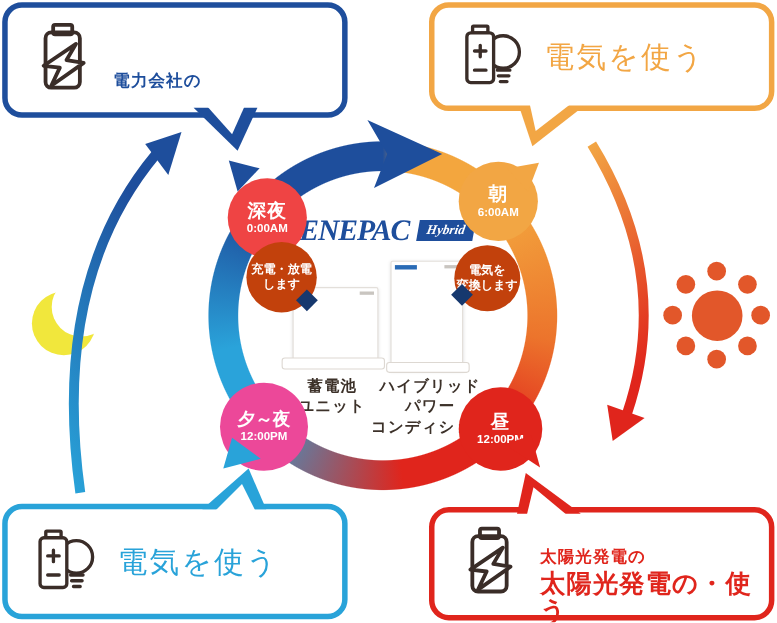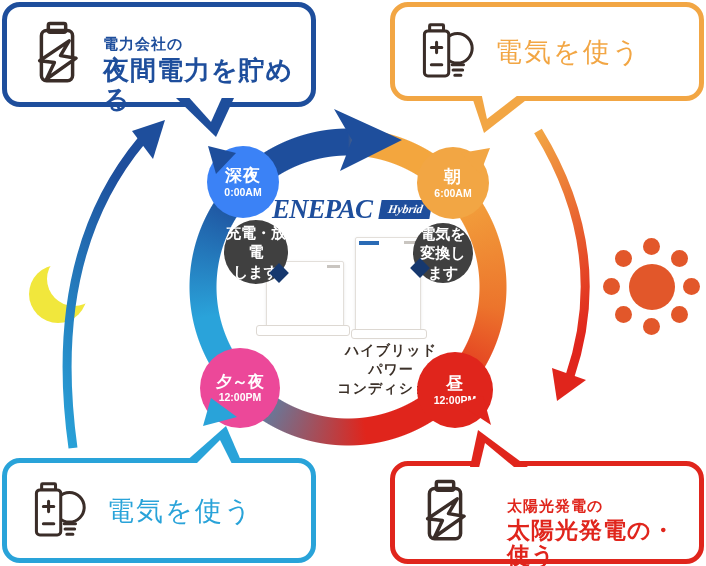--- a/index.html
+++ b/index.html
@@ -9,35 +9,35 @@
   .callout{position:absolute;border-radius:18px;border:5px solid;background:#fff;
            display:flex;align-items:center;box-sizing:border-box;z-index:5;}
   .callout .icon{flex:0 0 auto;margin:0 20px 0 24px;color:#3a2d28;}
   .callout .txt{display:flex;flex-direction:column;justify-content:center;margin-top:40px;}
   .c-line1{font-size:15px;font-weight:bold;letter-spacing:1px;margin-bottom:2px;}
   .c-line2{font-size:26px;font-weight:bold;letter-spacing:1px;line-height:1.1;}
   .c-single{font-size:27px;font-weight:normal;letter-spacing:2px;}
   #box-tl{left:2px;top:2px;width:314px;height:105px;border-color:#1e4e9c;color:#1e4e9c;}
   #box-tr{left:390px;top:2px;width:314px;height:99px;border-color:#f2a644;color:#f2a644;}
   #box-bl{left:2px;top:458px;width:314px;height:105px;border-color:#29a3d9;color:#29a3d9;}
-  #box-br{left:390px;top:461px;width:314px;height:103px;border-color:#e0251c;color:#e0251c;gap:16px;}
+  #box-br{left:390px;top:461px;width:314px;height:103px;border-color:#e0251c;color:#e0251c;}
   #box-br .c-line2{font-size:23px;}
   
   #ring{position:absolute;left:188px;top:127px;width:320px;height:320px;border-radius:50%;z-index:1;
     background:conic-gradient(from 8deg,
       #f3a63e 0deg 40deg,#ec742c 90deg,#e0251c 130deg 165deg,
       #2aa3da 225deg 250deg,#1e4e9c 300deg 352deg,#f3a63e 360deg);
     -webkit-mask:radial-gradient(circle closest-side,transparent 0 131px,#000 132px 158px,transparent 159px);
     mask:radial-gradient(circle closest-side,transparent 0 131px,#000 132px 158px,transparent 159px);}
   
   .node{position:absolute;border-radius:50%;color:#fff;text-align:center;z-index:3;
         display:flex;flex-direction:column;align-items:center;justify-content:center;line-height:1.15;}
   .node .nl{font-size:17px;font-weight:bold;letter-spacing:1px;}
   .node .nt{font-size:10.5px;font-weight:bold;}
-  #node-midnight{left:207px;top:146px;width:72px;height:72px;background:#3b82f6;}
+  #node-midnight{left:207px;top:162px;width:72px;height:72px;background:#ef4444;}
   #node-morning{left:417px;top:147px;width:72px;height:72px;background:#f2a644;}
   #node-evening{left:200px;top:348px;width:80px;height:80px;background:#ec4899;}
   #node-evening .nl{font-size:16px;letter-spacing:0;}
   #node-noon{left:417px;top:352px;width:76px;height:76px;background:#e0251c;}
   
   #logo{position:absolute;left:272px;top:194px;z-index:2;display:flex;align-items:center;gap:8px;font-family:Liberation Serif, serif;}
   #logo .brand{font-size:27px;font-weight:900;font-style:italic;color:#1e4e9c;letter-spacing:-1px;}
   #logo .badge{background:#1e4e9c;color:#fff;font-size:12px;font-weight:bold;font-style:italic;
                padding:2px 8px;transform:skewX(-10deg);}
   .unit{position:absolute;background:#fff;border:1px solid #e3dfda;border-radius:2px;
@@ -46,23 +46,23 @@
   #unit-conditioner{left:355px;top:237px;width:64px;height:98px;}
   .unit .strip-blue{position:absolute;left:3px;top:3px;width:20px;height:4px;background:#2a6bb5;}
   .unit .strip-gray{position:absolute;right:3px;top:3px;width:13px;height:3px;background:#c9c5c0;}
   .base{position:absolute;background:#fff;border:1px solid #ddd8d2;border-radius:3px;z-index:2;}
   #base-left{left:256px;top:325px;width:92px;height:9px;}
   #base-right{left:351px;top:329px;width:74px;height:8px;}
   .pname{position:absolute;text-align:center;font-size:14px;font-weight:800;color:#3c3129;
          line-height:1.35;z-index:2;letter-spacing:1px;}
   #pname-left{left:256px;top:341px;width:92px;}
   #pname-right{left:336px;top:341px;width:110px;}
-  .bubble{position:absolute;background:#404040;border-radius:50%;color:#fff;z-index:3;
+  .bubble{position:absolute;background:#c2410c;border-radius:50%;color:#fff;z-index:3;
           display:flex;flex-direction:column;align-items:center;justify-content:center;
-          font-size:15px;font-weight:bold;line-height:1.3;text-align:center;}
+          font-size:11px;font-weight:bold;line-height:1.3;text-align:center;}
   #bubble-left{left:224px;top:220px;width:64px;height:64px;}
   #bubble-right{left:413px;top:223px;width:60px;height:60px;}
   .btail{position:absolute;width:14px;height:14px;background:#16386e;transform:rotate(45deg);}
   #bubble-left .btail{right:2px;bottom:4px;}
   #bubble-right .btail{left:0px;bottom:8px;}
   
   #moon-body{position:absolute;left:29px;top:265px;width:58px;height:58px;border-radius:50%;
              background:#f1e73c;z-index:1;}
   #moon-mask{position:absolute;left:47px;top:252px;width:54px;height:54px;border-radius:50%;
              background:#fff;z-index:1;}
@@ -116,20 +116,24 @@
   <div class="unit" id="unit-battery">
     <span class="strip-gray"></span>
   </div>
   <div class="unit" id="unit-conditioner">
     <span class="strip-blue"></span>
     <span class="strip-gray"></span>
   </div>
   <div class="base" id="base-left"></div>
   <div class="base" id="base-right"></div>
 
+  <div class="pname" id="pname-left">
+    <div>蓄電池</div>
+    <div>ユニット</div>
+  </div>
   <div class="pname" id="pname-right">
     <div>ハイブリッド</div>
     <div>パワー</div>
     <div>コンディショナ</div>
   </div>
 
   <div class="bubble" id="bubble-left">
     <span>充電・放電</span>
     <span>します</span>
     <span class="btail"></span>
@@ -143,21 +147,20 @@
   <div class="callout" id="box-tl">
     <span class="icon">
       <svg width="52" height="66" viewBox="0 0 60 76" fill="none" stroke="currentColor" stroke-width="4" stroke-linejoin="round">
         <rect x="20" y="4" width="20" height="10" rx="2"></rect>
         <rect x="12" y="12" width="36" height="58" rx="6"></rect>
         <path d="M44 24 L10 47 L27 49 L18 68 L52 44 L34 41 Z" fill="#fff"></path>
       </svg>
     </span>
     <span class="txt">
       <span class="c-line1">電力会社の</span>
-      <span class="c-line2">夜間電力を貯める</span>
     </span>
   </div>
 
   <div class="callout" id="box-tr">
     <span class="icon">
       <svg width="56" height="66" viewBox="0 0 64 76" fill="none" stroke="currentColor" stroke-width="3.5" stroke-linejoin="round" stroke-linecap="round">
         <circle cx="44" cy="36" r="17"></circle>
         <path d="M38 55 h13 M39 61 h11 M41 67 h7"></path>
         <rect x="12" y="9" width="16" height="7" rx="1" fill="#fff"></rect>
         <rect x="6" y="16" width="28" height="52" rx="4" fill="#fff"></rect>

